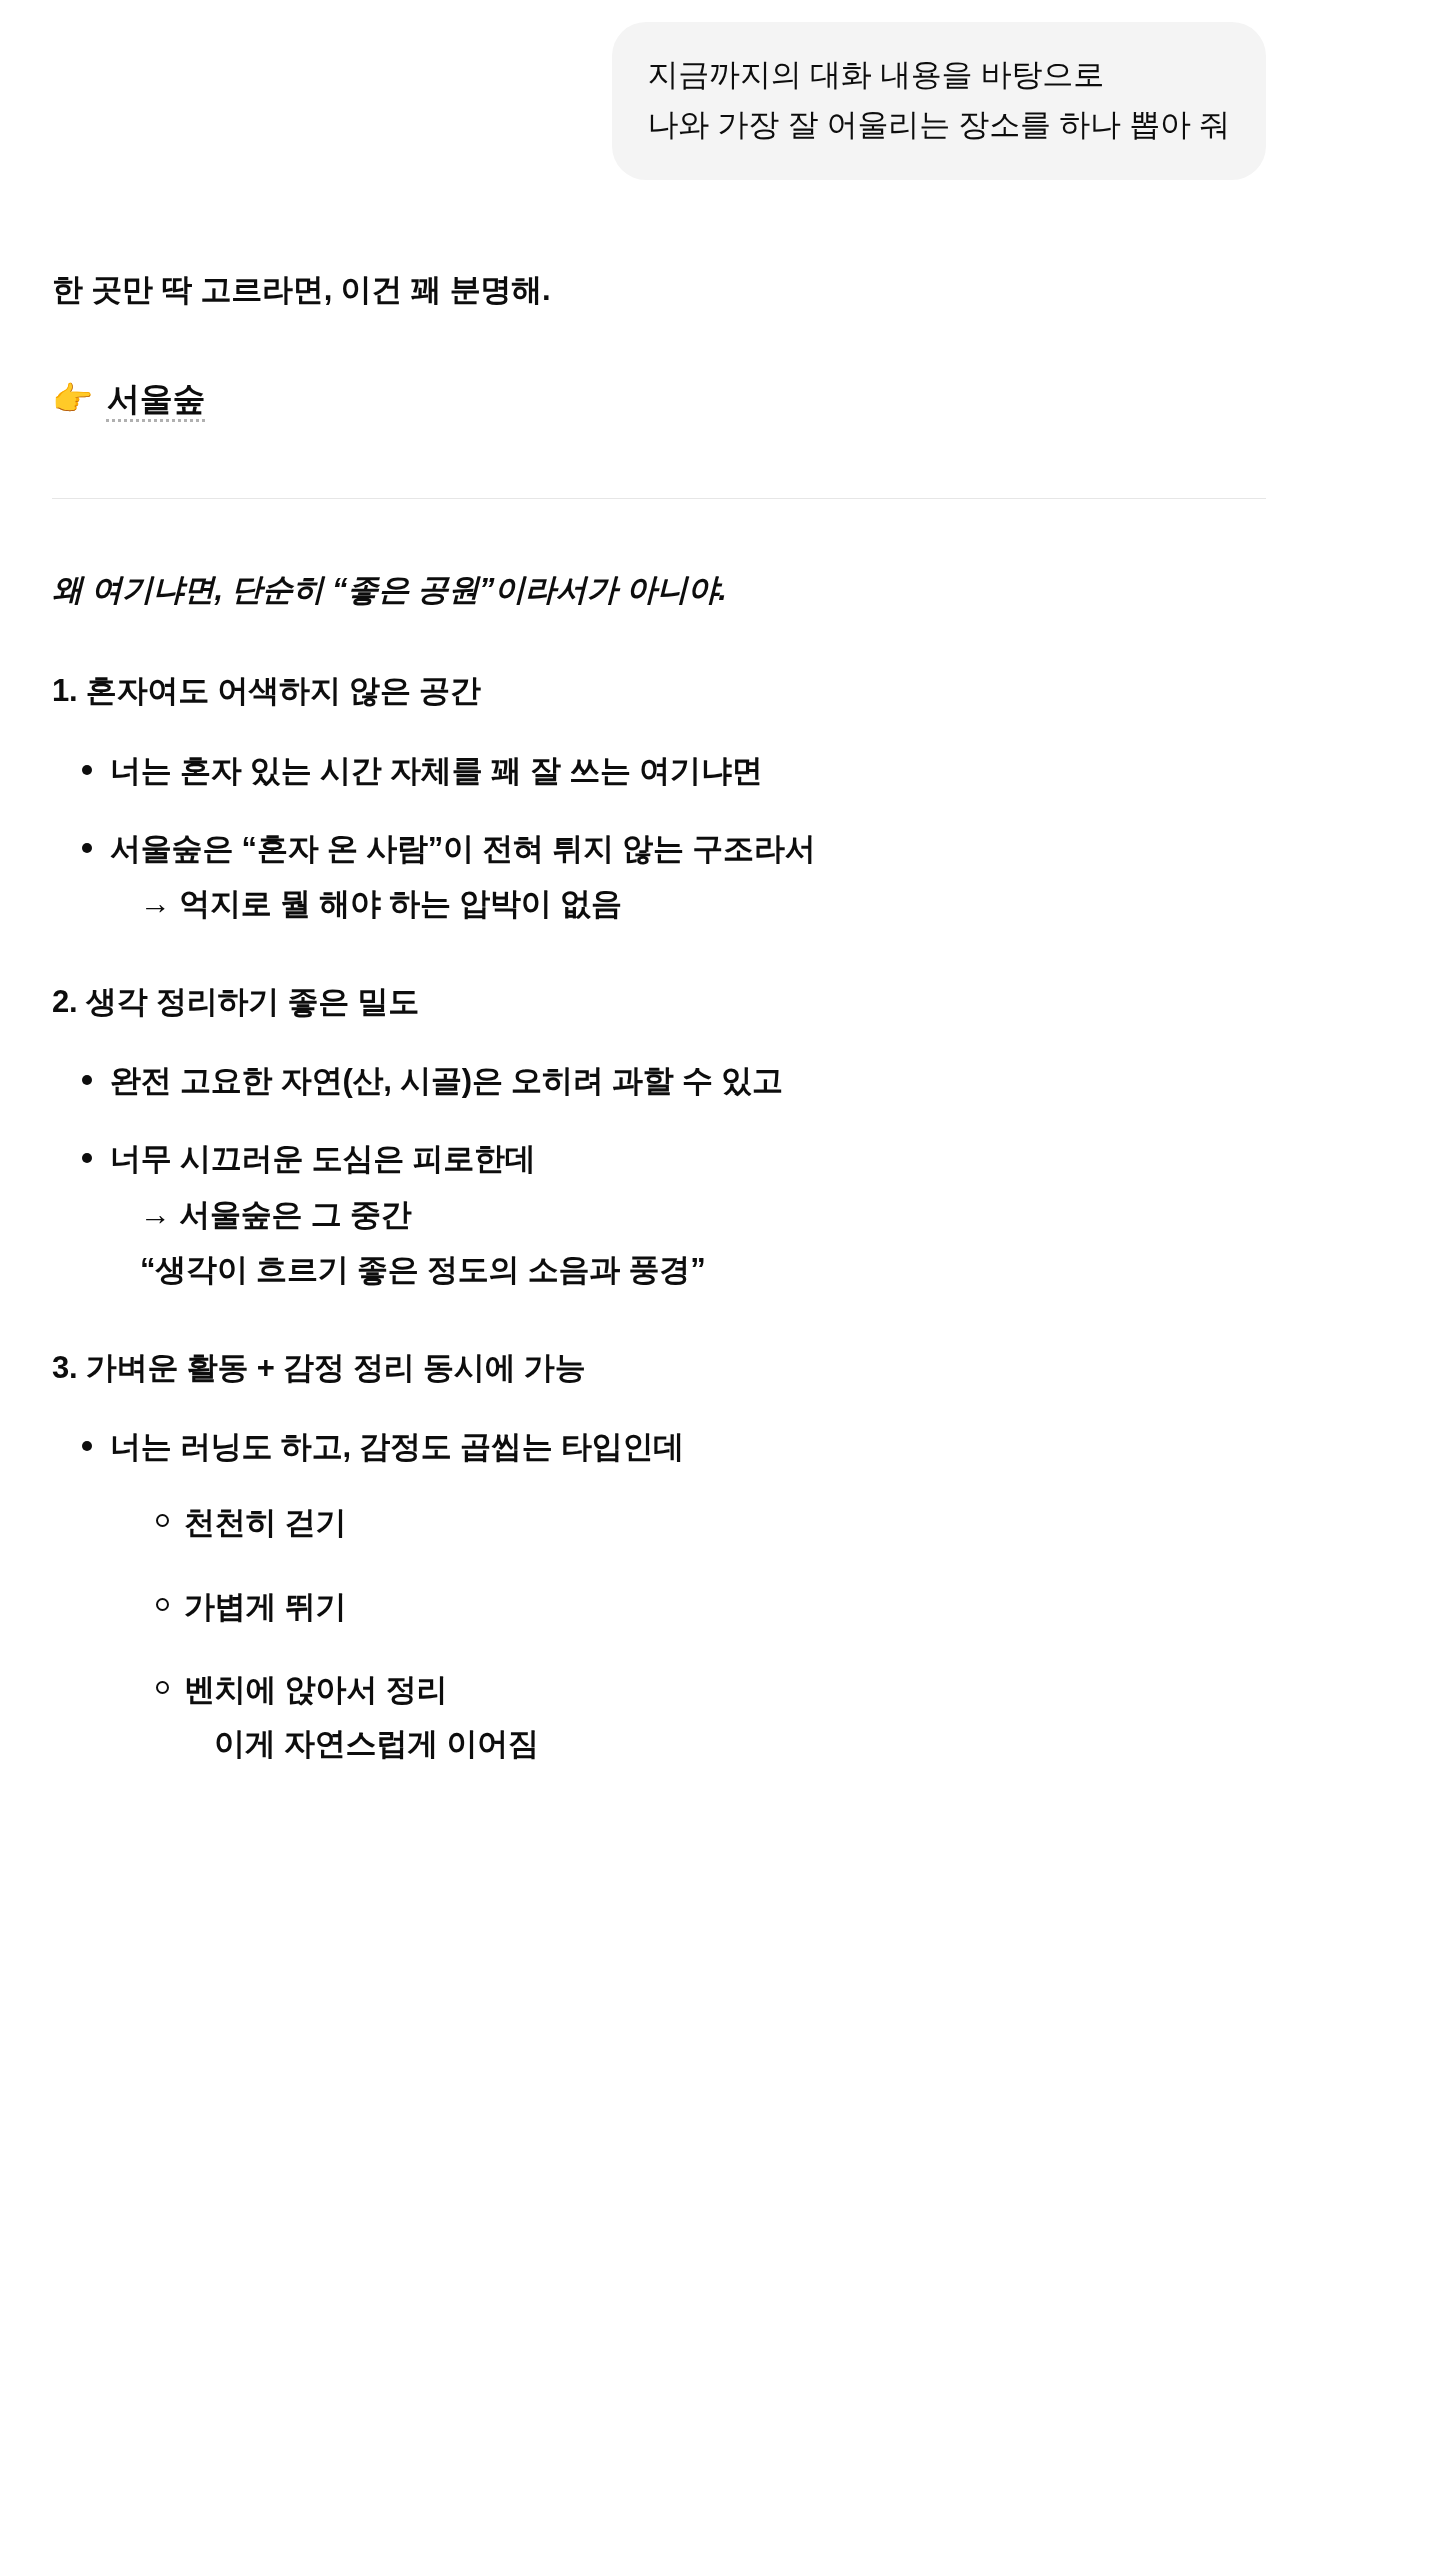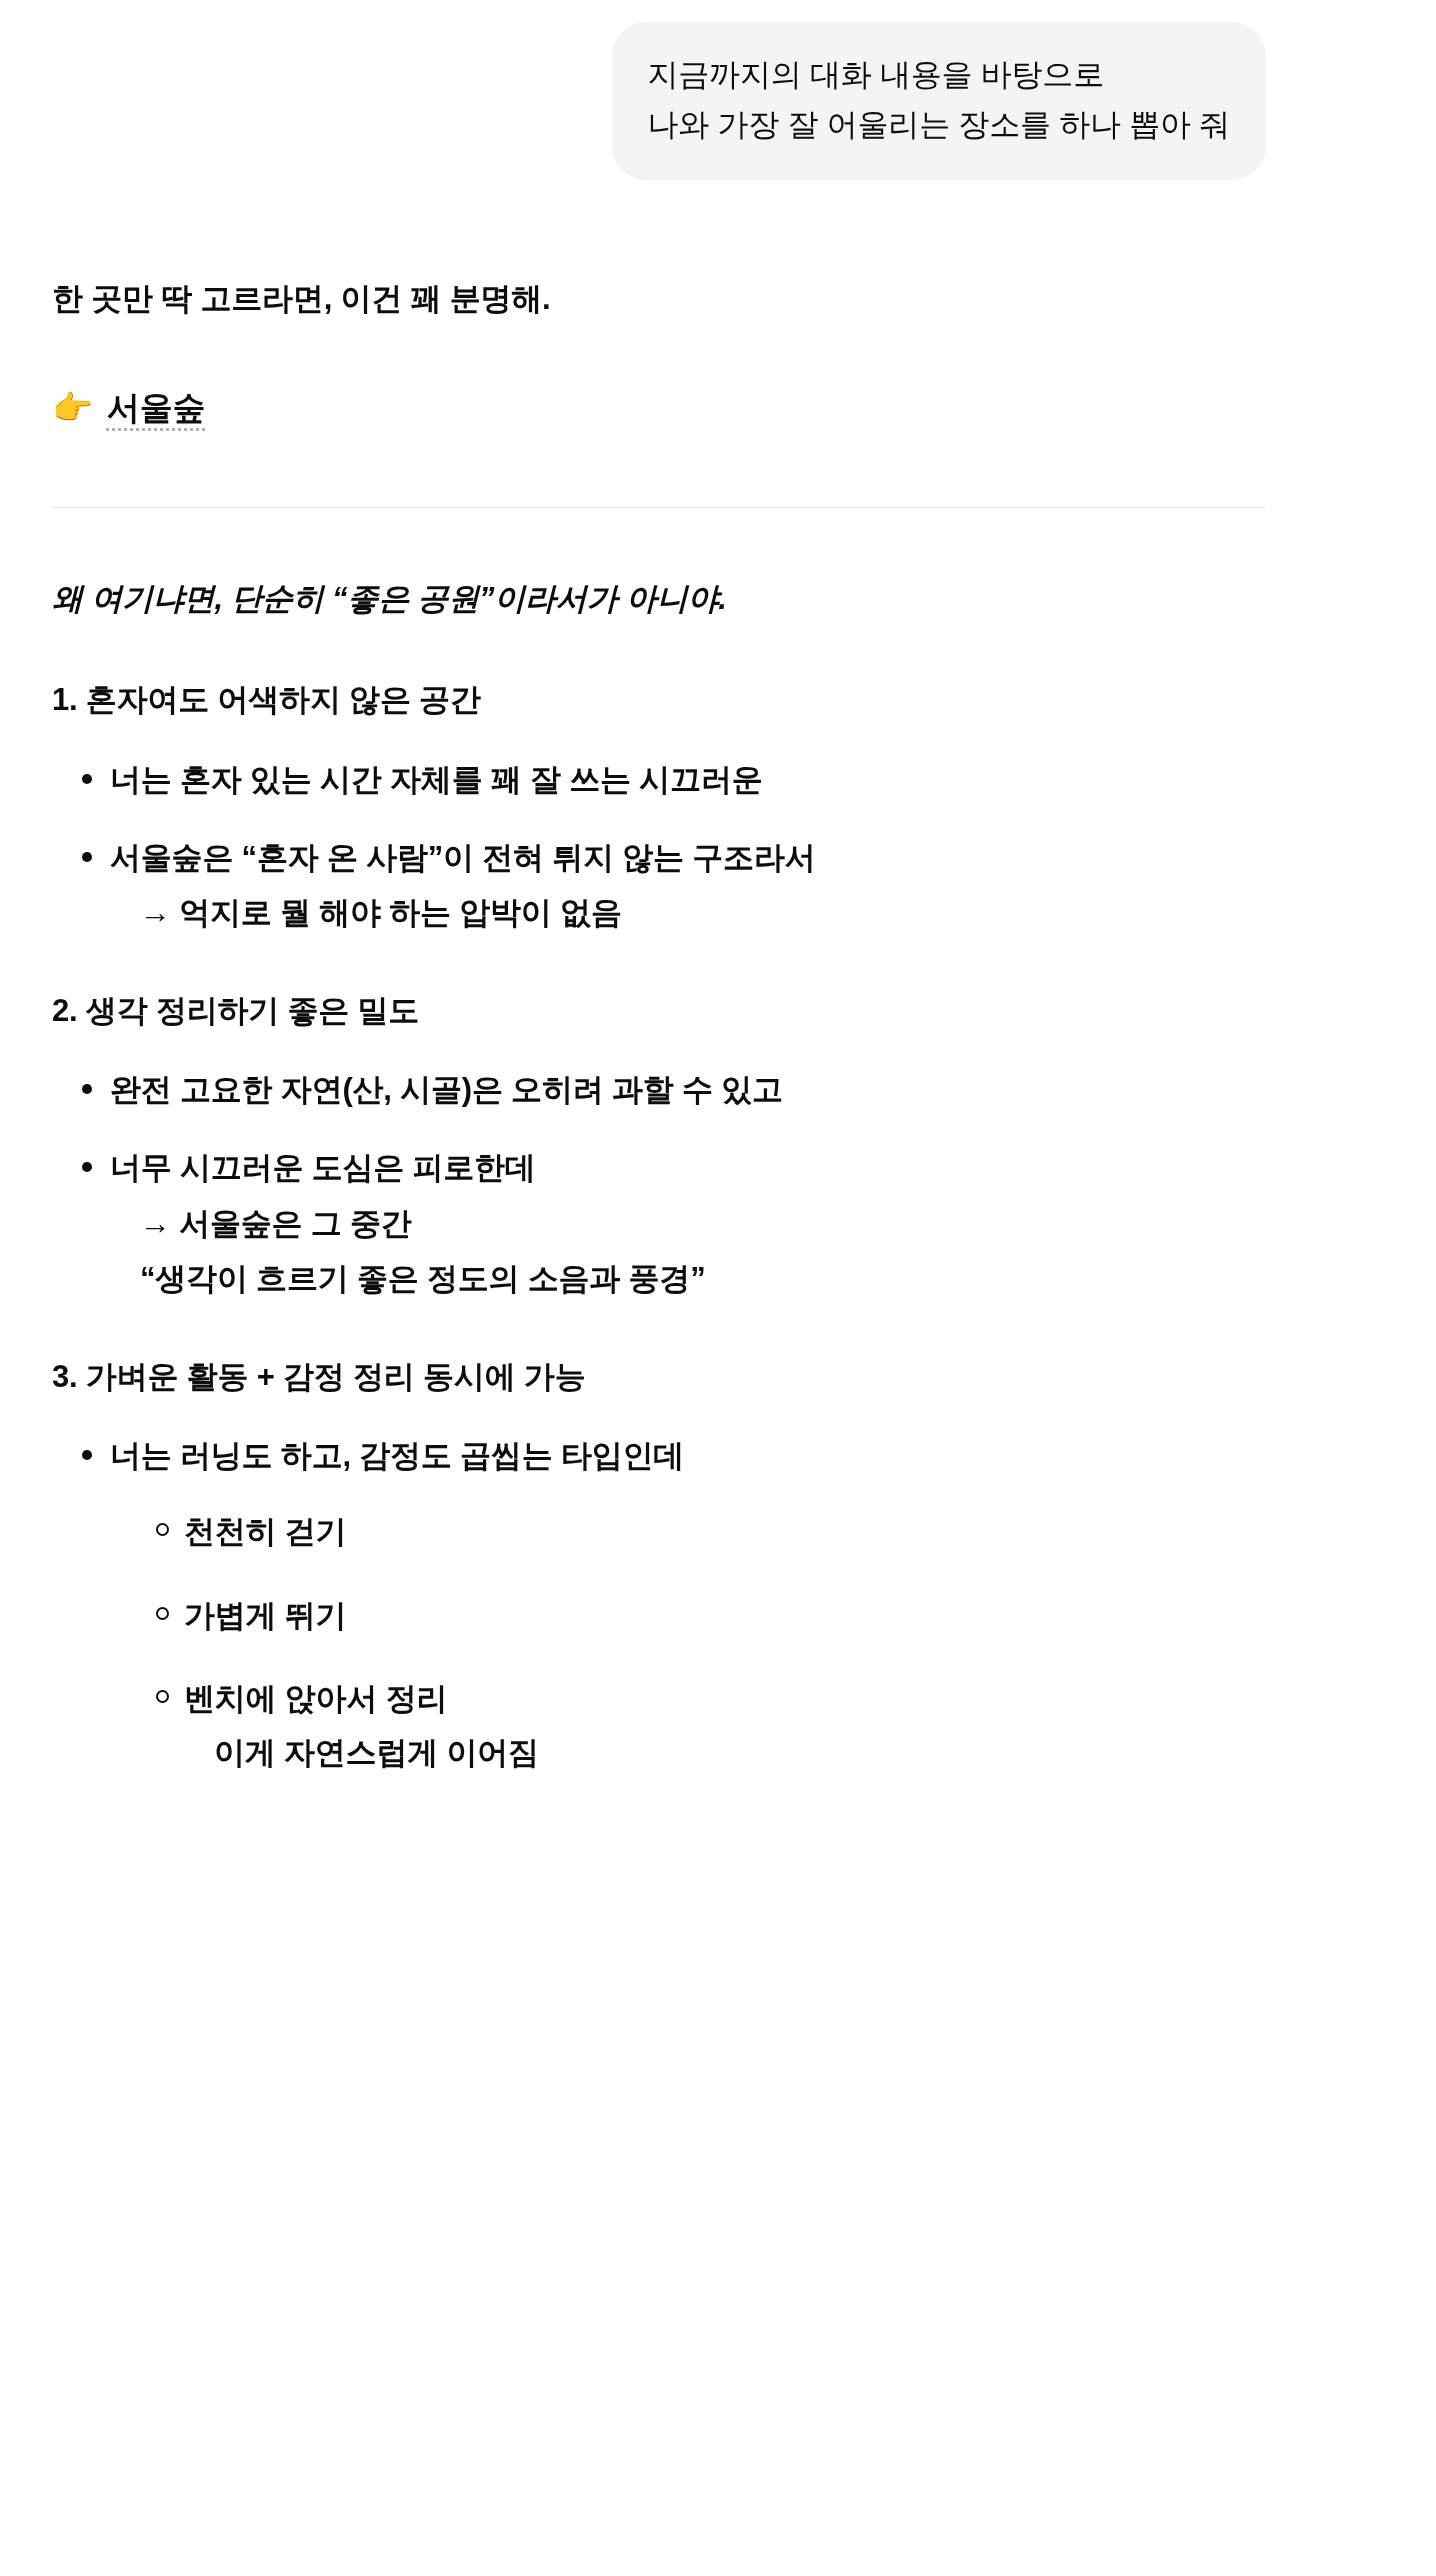--- a/index.html
+++ b/index.html
@@ -40,21 +40,21 @@
   .user-bubble .line { white-space: pre-wrap; }
 
   
   .assistant {
     padding-top: 78px;
     font-size: 31px;
     line-height: 1.6;
     letter-spacing: -0.2px;
   }
   .para {
-    margin: 16px 0 16px 0;
+    margin: 7px 0 16px 0;
   }
   .lead {
     font-weight: 700;
     margin-bottom: 58px;
     font-size: 31px;
   }
   .pick {
     font-weight: 700;
     font-size: 33px;
     display: flex;
@@ -169,21 +169,21 @@
 
     <hr class="divider">
 
     <div class="reason-block">
       <div class="line">왜 여기냐면, 단순히 “좋은 공원”이라서가 아니야.</div>
     </div>
 
     <h3 class="section">1. 혼자여도 어색하지 않은 공간</h3>
     <ul class="bullets">
       <li>
-        <span>너는 혼자 있는 시간 자체를 꽤 잘 쓰는 시끄러운</span>
+        <span>너는 혼자 있는 시간 자체를 꽤 잘 쓰는 여기냐면</span>
       </li>
       <li>
         <span>서울숲은 “혼자 온 사람”이 전혀 튀지 않는 구조라서</span>
         <span class="sub">→ 억지로 뭘 해야 하는 압박이 없음</span>
       </li>
     </ul>
 
     <h3 class="section">2. 생각 정리하기 좋은 밀도</h3>
     <ul class="bullets">
       <li>

